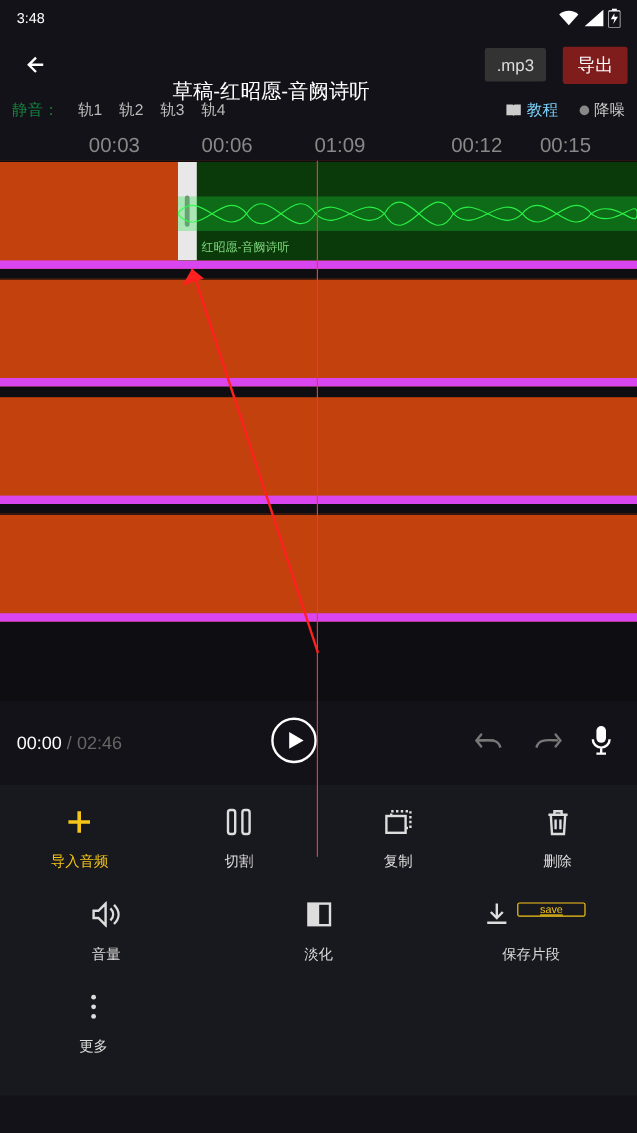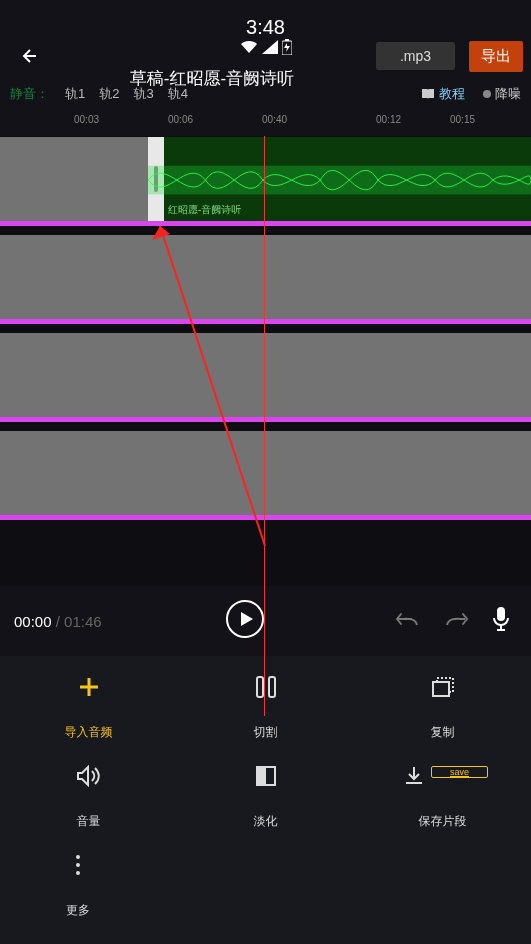--- a/index.html
+++ b/index.html
@@ -10,24 +10,23 @@
     color: #fff;
     font-family: -apple-system, sans-serif;
     overflow: hidden;
     position: relative;
   }
   .status-bar {
     height: 30px;
     display: flex;
     justify-content: space-between;
     align-items: center;
-    padding: 16px 14px;
-    font-size: 20px;
+    padding: 4px 14px;
+    font-size: 12px;
     font-weight: 500;
-    flex-direction: column;
   }
   .status-right { display: flex; gap: 4px; align-items: center; }
   .status-right svg { display: block; }
 
   .header {
     height: 48px;
     display: flex;
     align-items: center;
     padding: 0 8px;
     gap: 8px;
@@ -37,25 +36,25 @@
     flex: 1;
     text-align: center;
     font-size: 17px;
     color: #fff;
     margin-top: 45px;
   }
   .ext {
     background: #333;
     color: #ddd;
     font-size: 14px;
-    padding: 6px 24px;
+    padding: 6px 10px;
     border-radius: 2px;
   }
   .export {
-    background: #c2410c;
+    background: #7f1d1d;
     color: #fff;
     font-size: 15px;
     padding: 6px 12px;
     border-radius: 2px;
     margin-left: 6px;
   }
 
   .subheader {
     height: 28px;
     display: flex;
@@ -68,37 +67,37 @@
   .tracks { display: flex; gap: 14px; margin-left: 16px; }
   .spacer { flex: 1; }
   .tutorial { display:flex; align-items:center; gap:4px; color:#7dd3fc; }
   .noise { display:flex; align-items:center; gap:4px; margin-left:18px; color:#ccc; }
   .noise-dot { width:8px; height:8px; border-radius:50%; background:#888; }
 
   .ruler {
     height: 28px;
     display: flex;
     align-items: center;
-    font-size: 10px;
+    font-size: 17px;
     color: #888;
     position: relative;
     padding: 0 4px;
   }
   .tick { position:absolute; top:6px; }
 
   .tracks-area {
     background: #0d0d12;
     position: relative;
     height: 450px;
   }
   .track-row {
     height: 90px;
-    background: #737373;
+    background: #c2410c;
     border-top: 1px solid #0d0d12;
-    border-bottom: 5px solid #d946ef;
+    border-bottom: 7px solid #d946ef;
     margin-bottom: 8px;
     position: relative;
   }
   .track-row:first-child { margin-top: 0; }
   .clip {
     position: absolute;
     left: 148px;
     top: 0;
     bottom: 0;
     right: 0;
@@ -161,21 +160,21 @@
   }
   .tool-row {
     display:flex;
     justify-content: space-around;
     margin-bottom: 22px;
   }
   .tool {
     display:flex;
     flex-direction:column;
     align-items:center;
-    gap:24px;
+    gap:12px;
     font-size: 12px;
     color:#ddd;
     width: 80px;
   }
   .tool .ico { height:26px; display:flex; align-items:center; justify-content:center; color:#ddd; }
   .tool.accent { color:#f5c518; }
   .tool.accent .ico { color:#f5c518; }
   .tool .save-badge{
     font-size:9px; color:#f5c518; border:1px solid #f5c518;
     padding:0 18px; border-radius:2px; position:relative; top:-4px; left:6px;text-decoration:underline;
@@ -231,21 +230,21 @@
   </div>
   <div class="noise">
     <span class="noise-dot"></span>
     <span>降噪</span>
   </div>
 </div>
 
 <div class="ruler">
   <span class="tick" style="left:74px">00:03</span>
   <span class="tick" style="left:168px">00:06</span>
-  <span class="tick" style="left:262px">00:40</span>
+  <span class="tick" style="left:262px">01:09</span>
   <span class="tick" style="left:376px">00:12</span>
   <span class="tick" style="left:450px">00:15</span>
 </div>
 
 <div class="tracks-area">
   <div class="playhead"></div>
 
   <svg class="arrow" style="left:150px; top:80px;" width="130" height="340" viewBox="0 0 130 340">
     <line x1="115" y1="330" x2="10" y2="10" stroke="#ff2020" stroke-width="2"></line>
     <polygon points="10,10 2,24 20,18" fill="#ff2020"></polygon>
@@ -264,21 +263,21 @@
       <span class="clip-label">红昭愿-音阙诗听</span>
     </div>
   </div>
   <div class="track-row"></div>
   <div class="track-row"></div>
   <div class="track-row"></div>
 </div>
 
 <div class="transport">
   <div class="time">
-    <span>00:00</span><span class="total"><span> / </span><span>01:46</span></span>
+    <span>00:00</span><span class="total"><span> / </span><span>02:46</span></span>
   </div>
   <div class="play-btn">
     <svg width="40" height="40" viewBox="0 0 40 40">
         <circle cx="20" cy="20" r="18" fill="none" stroke="#fff" stroke-width="2"></circle>
         <path d="M16 13l12 7-12 7z" fill="#fff"></path>
       </svg>
   </div>
   <div class="tbtn">
     <svg width="26" height="22" viewBox="0 0 26 22">
         <path d="M6 6l-4 5 4 5M2 11h14a6 6 0 0 1 0 0" stroke="#777" stroke-width="2" fill="none" stroke-linecap="round"></path>
@@ -321,20 +320,28 @@
     </div>
     <div class="tool">
       <div class="ico">
           <svg width="24" height="22" viewBox="0 0 24 22">
             <rect x="2" y="6" width="16" height="14" fill="none" stroke="#ddd" stroke-width="2"></rect>
             <path d="M6 6V2h16v14h-4" fill="none" stroke="#ddd" stroke-width="2" stroke-dasharray="2 2"></path>
           </svg>
         </div>
       <span>复制</span>
     </div>
+    <div class="tool">
+      <div class="ico">
+          <svg width="20" height="24" viewBox="0 0 20 24">
+            <path d="M2 6h16M7 6V3h6v3M4 6l1 16h10l1-16M8 10v8M12 10v8" stroke="#ddd" stroke-width="2" fill="none"></path>
+          </svg>
+        </div>
+      <span>删除</span>
+    </div>
   </div>
   <div class="tool-row">
     <div class="tool">
       <div class="ico">
           <svg width="26" height="22" viewBox="0 0 26 22">
             <path d="M2 8h4l6-6v18l-6-6H2zM16 6c3 3 3 7 0 10M19 3c5 5 5 11 0 16" stroke="#ddd" stroke-width="2" fill="none"></path>
           </svg>
         </div>
       <span>音量</span>
     </div>

